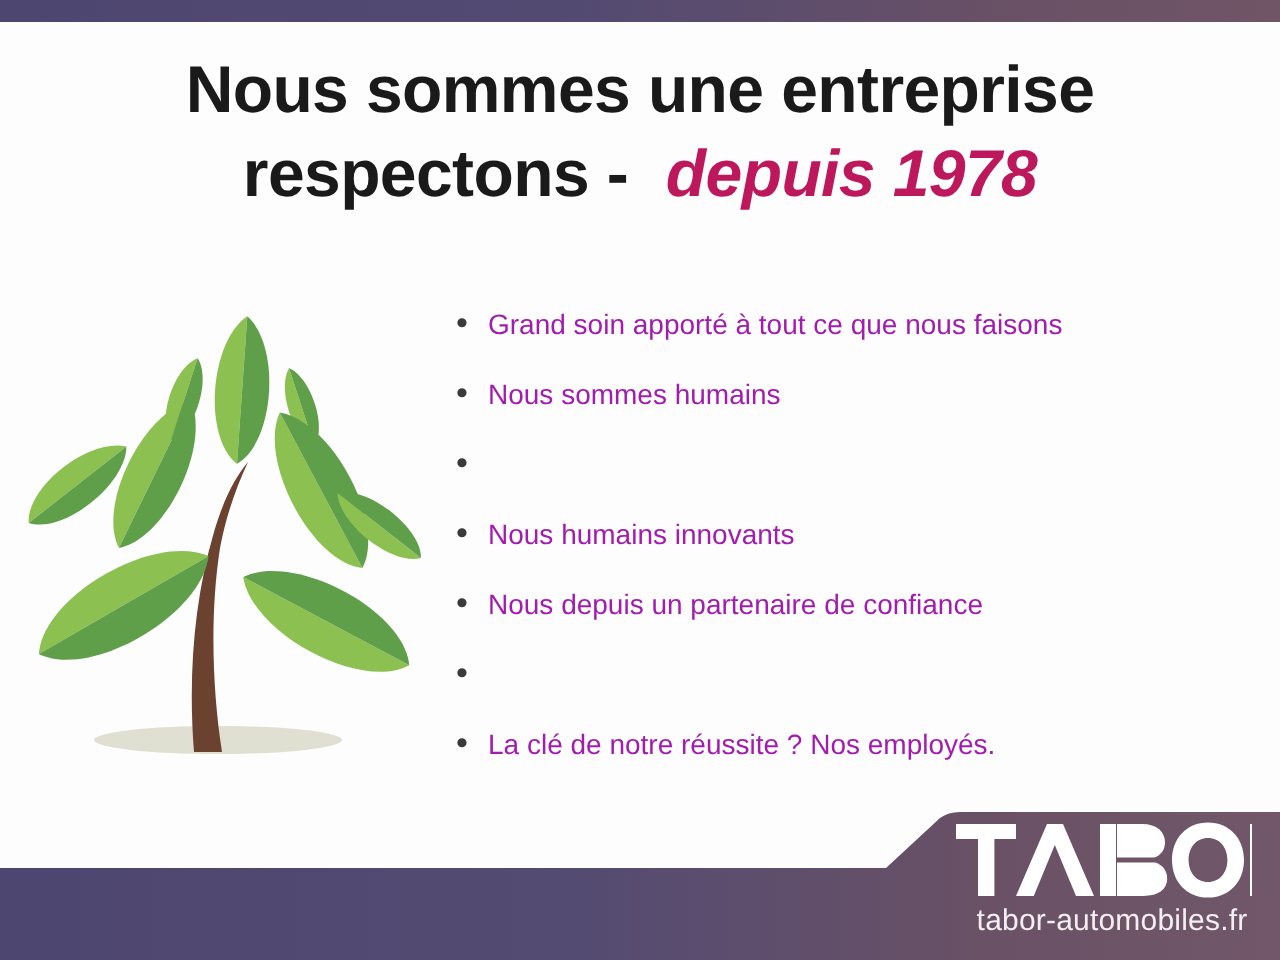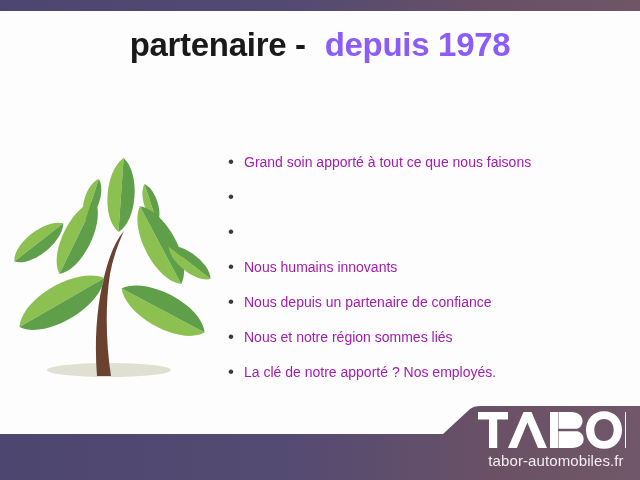--- a/index.html
+++ b/index.html
@@ -41,21 +41,22 @@
     color: #1a1a1a;
     font-size: 33px;
     font-weight: bold;
     line-height: 42px;
     letter-spacing: -0.3px;
   }
   .headline .line2 {
     display: block;
   }
   .accent {
-    color: #8b5cf6;
+    color: #be185d;
+    font-style: italic;
   }
   .dash-gap {
     display: inline-block;
     width: 10px;
   }
 
   
   .tree-wrap {
     position: absolute;
     left: 14px;
@@ -128,22 +129,23 @@
   }
 </style>
 </head>
 <body>
 
 <div class="slide">
 
   <div class="top-bar"></div>
 
   <div class="headline">
+    <span>Nous sommes une entreprise</span>
     <span class="line2">
-      <span>partenaire - </span><span class="dash-gap"></span><span class="accent">depuis 1978</span>
+      <span>respectons - </span><span class="dash-gap"></span><span class="accent">depuis 1978</span>
     </span>
   </div>
 
   <div class="tree-wrap">
     <svg width="200" height="238" viewBox="0 0 200 238" xmlns="http://www.w3.org/2000/svg">
       <defs>
         <clipPath id="lf1">
             <ellipse cx="0" cy="0" rx="30" ry="13"></ellipse>
           </clipPath>
       </defs>
@@ -200,39 +202,39 @@
     </svg>
   </div>
 
   <div class="bullets">
     <div class="bullet-row">
       <span class="bullet-dot">•</span>
       <span class="bullet-text">Grand soin apporté à tout ce que nous faisons</span>
     </div>
     <div class="bullet-row">
       <span class="bullet-dot">•</span>
+      <span class="bullet-text">Nous sommes humains</span>
     </div>
     <div class="bullet-row">
       <span class="bullet-dot">•</span>
     </div>
     <div class="bullet-row">
       <span class="bullet-dot">•</span>
       <span class="bullet-text">Nous humains innovants</span>
     </div>
     <div class="bullet-row">
       <span class="bullet-dot">•</span>
       <span class="bullet-text">Nous depuis un partenaire de confiance</span>
     </div>
     <div class="bullet-row">
       <span class="bullet-dot">•</span>
-      <span class="bullet-text">Nous et notre région sommes liés</span>
-    </div>
-    <div class="bullet-row">
-      <span class="bullet-dot">•</span>
-      <span class="bullet-text">La clé de notre apporté ? Nos employés.</span>
+    </div>
+    <div class="bullet-row">
+      <span class="bullet-dot">•</span>
+      <span class="bullet-text">La clé de notre réussite ? Nos employés.</span>
     </div>
   </div>
 
   <div class="bottom-band">
     <svg width="640" height="80" viewBox="0 0 640 80" xmlns="http://www.w3.org/2000/svg">
       <defs>
         <linearGradient id="bandGrad" x1="0" y1="0" x2="1" y2="0">
           <stop offset="0%" stop-color="#4d4670"></stop>
           <stop offset="45%" stop-color="#544b72"></stop>
           <stop offset="78%" stop-color="#6a5165"></stop>

